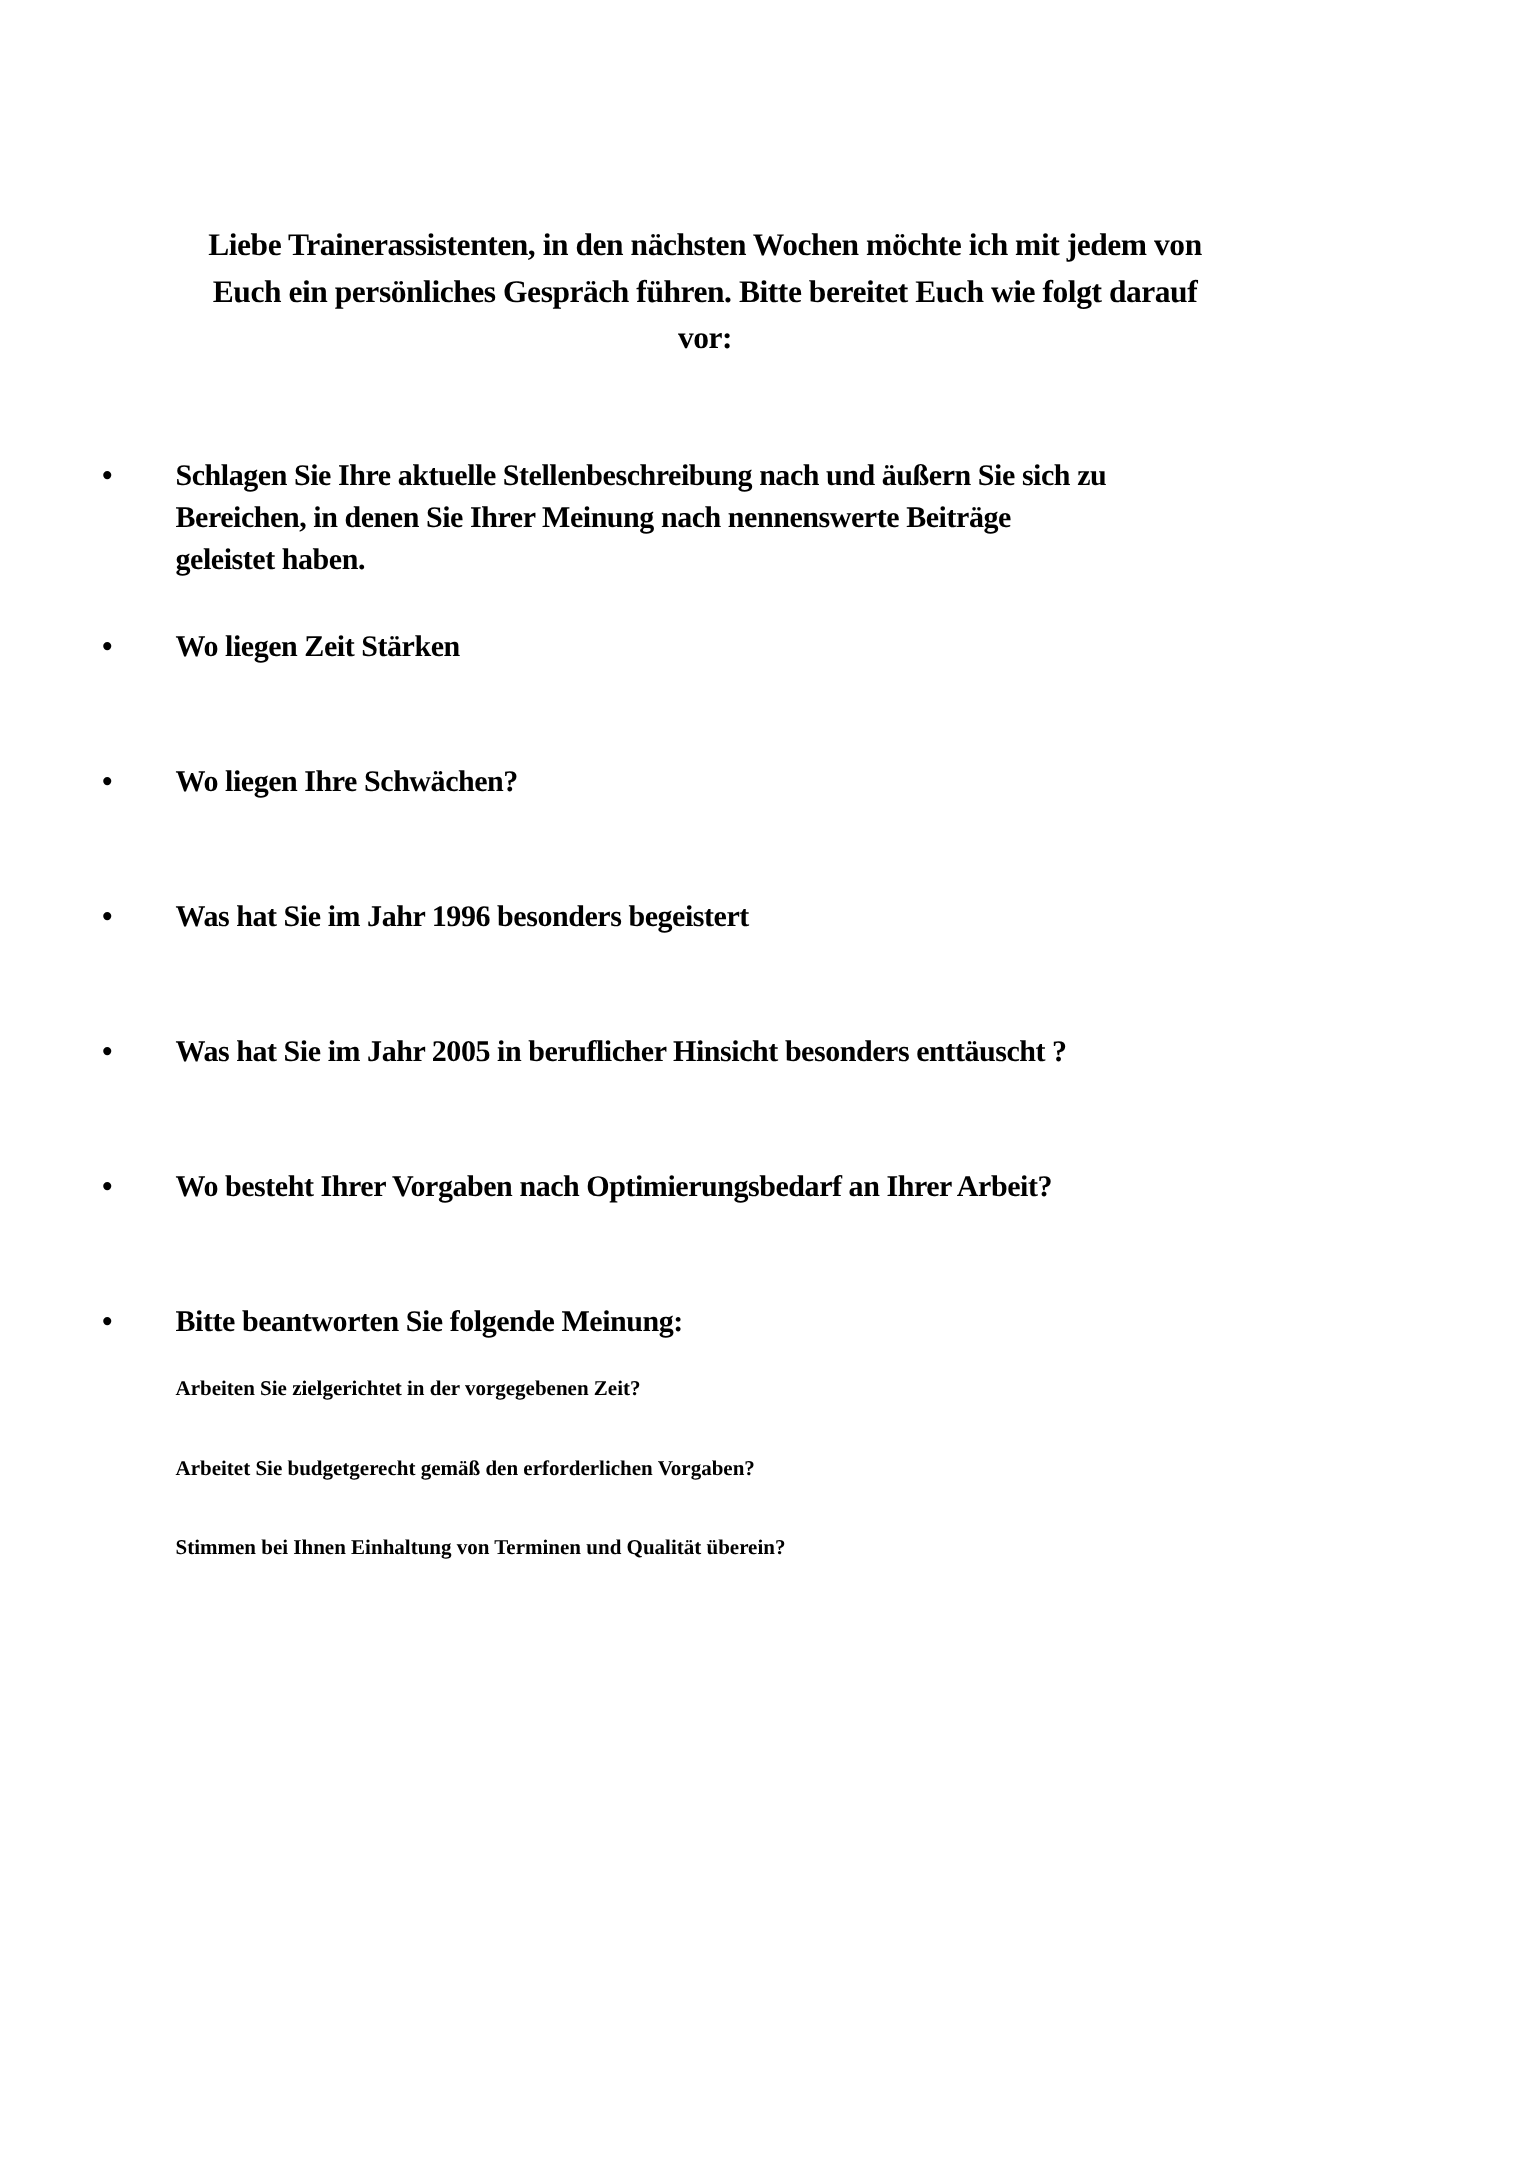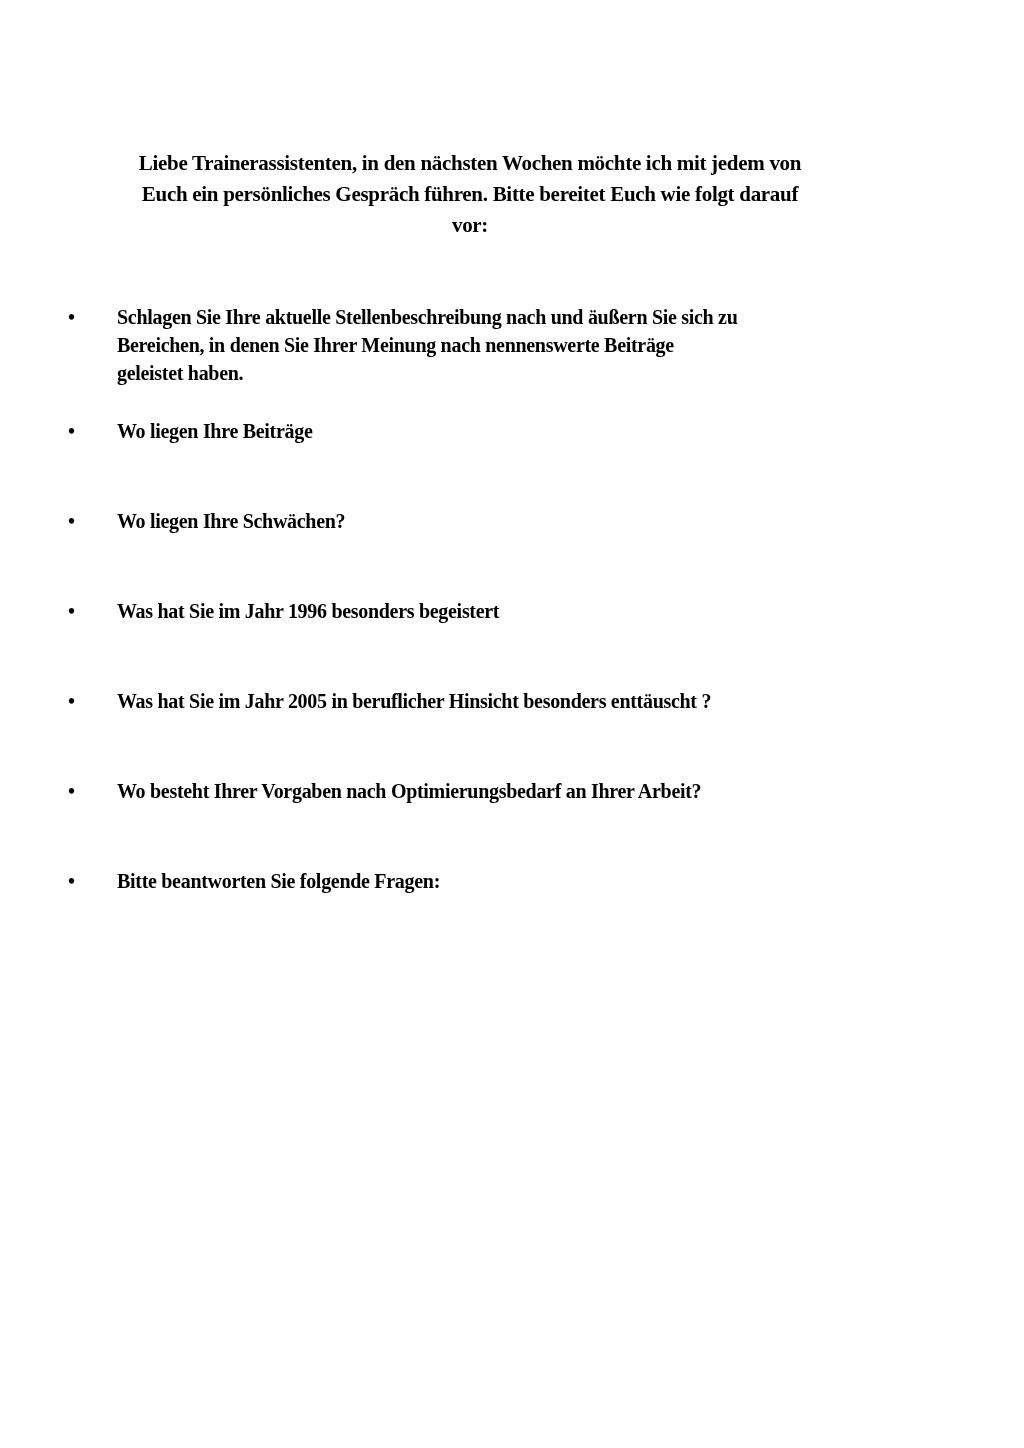--- a/index.html
+++ b/index.html
@@ -78,21 +78,21 @@
 
       <div class="bullet-item">
         <span class="bullet-glyph">•</span>
         <div class="bullet-text">Schlagen Sie Ihre aktuelle Stellenbeschreibung nach und äußern Sie sich zu
 Bereichen, in denen Sie Ihrer Meinung nach nennenswerte Beiträge
 geleistet haben.</div>
       </div>
 
       <div class="bullet-item">
         <span class="bullet-glyph">•</span>
-        <div class="bullet-text">Wo liegen Ihre Beiträge</div>
+        <div class="bullet-text">Wo liegen Zeit Stärken</div>
       </div>
 
       <div class="bullet-item">
         <span class="bullet-glyph">•</span>
         <div class="bullet-text">Wo liegen Ihre Schwächen?</div>
       </div>
 
       <div class="bullet-item">
         <span class="bullet-glyph">•</span>
         <div class="bullet-text">Was hat Sie im Jahr 1996 besonders begeistert</div>
@@ -103,18 +103,26 @@
         <div class="bullet-text">Was hat Sie im Jahr 2005 in beruflicher Hinsicht besonders enttäuscht ?</div>
       </div>
 
       <div class="bullet-item">
         <span class="bullet-glyph">•</span>
         <div class="bullet-text">Wo besteht Ihrer Vorgaben nach Optimierungsbedarf an Ihrer Arbeit?</div>
       </div>
 
       <div class="bullet-item">
         <span class="bullet-glyph">•</span>
-        <div class="bullet-text">Bitte beantworten Sie folgende Fragen:</div>
+        <div class="bullet-text">Bitte beantworten Sie folgende Meinung:</div>
       </div>
     </div>
 
+  <div class="sub-list">
+
+      <div class="sub-item">Arbeiten Sie zielgerichtet in der vorgegebenen Zeit?</div>
+
+      <div class="sub-item">Arbeitet Sie budgetgerecht gemäß den erforderlichen Vorgaben?</div>
+
+      <div class="sub-item">Stimmen bei Ihnen Einhaltung von Terminen und Qualität überein?</div>
+    </div>
 
 </div>
 
 </body></html>

